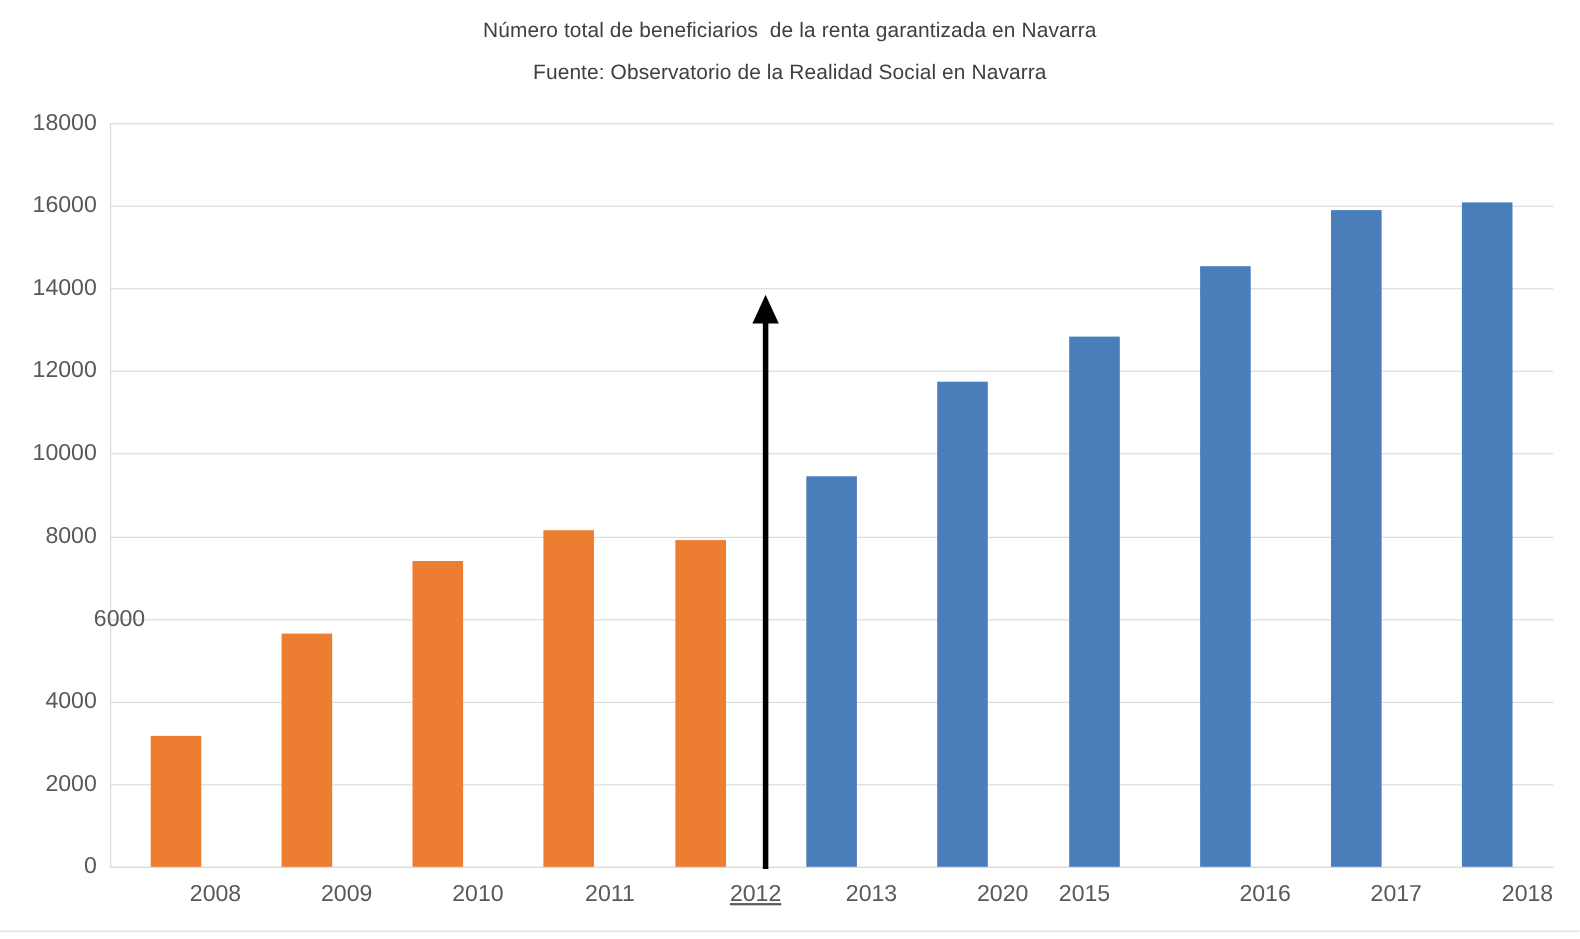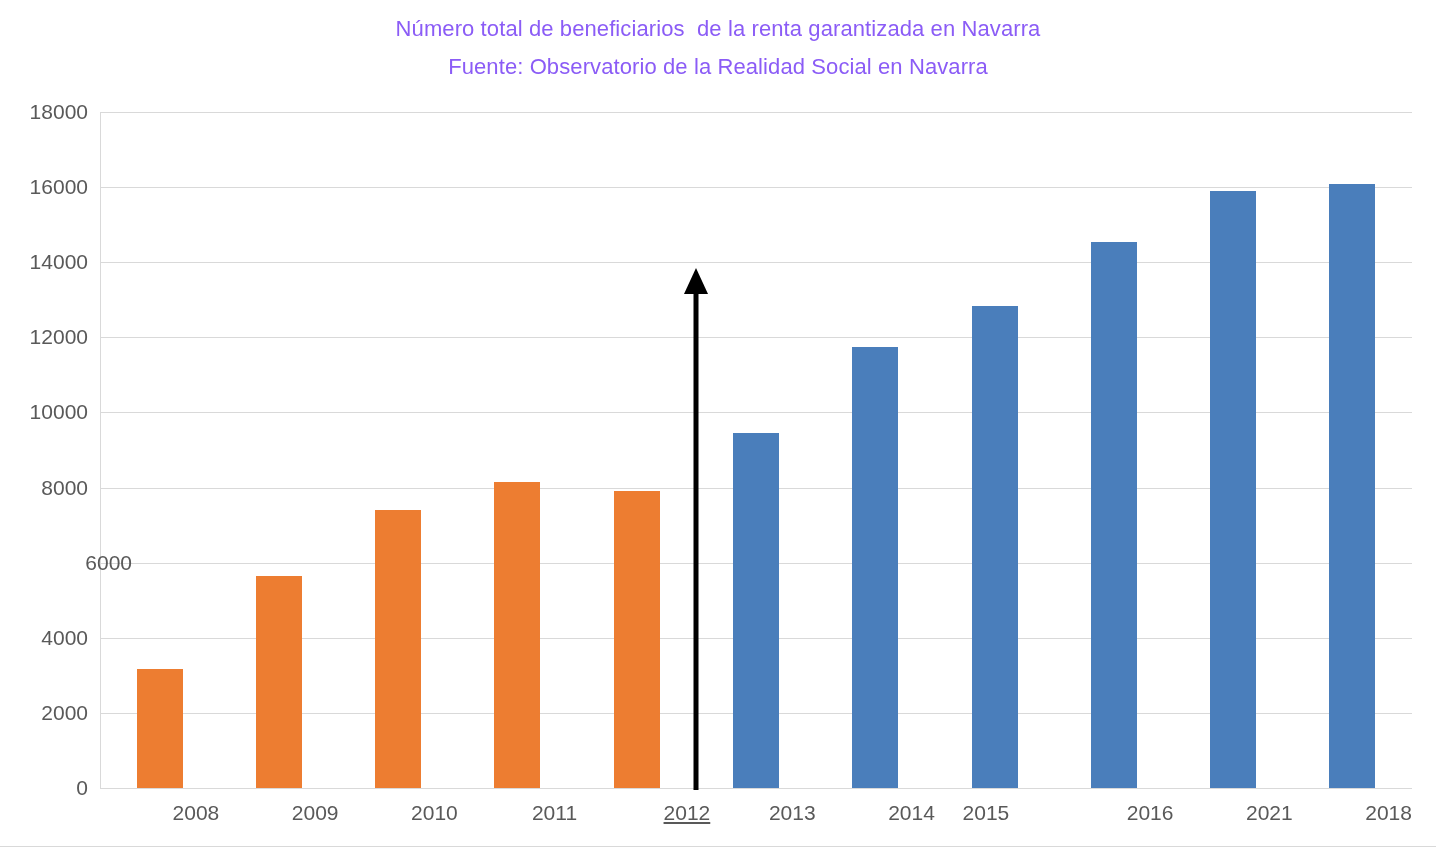--- a/index.html
+++ b/index.html
@@ -24,23 +24,23 @@
   
   #title-block {
     position: absolute;
     left: 0;
     top: 10px;
     width: 1436px;
     text-align: center;
   }
   #chart-title,
   #chart-subtitle {
-    font-size: 22px;
+    font-size: 19px;
     font-weight: 400;
-    color: #8b5cf6;
+    color: #404040;
     line-height: 38px;
     letter-spacing: 0.1px;
     white-space: pre;
   }
 
   
   
   #plot-area {
     position: absolute;
     left: 100px;
@@ -183,24 +183,24 @@
       <div class="ytick" style="left: 0px; width: 88px; top: 176.111px;">16000</div>
       <div class="ytick" style="left: 0px; width: 88px; top: 101px;">18000</div>
     </div>
   <div id="xtick-labels">
       <div class="xtick" style="left: 100px; width: 119.273px;">2008</div>
       <div class="xtick" style="left: 219.273px; width: 119.273px;">2009</div>
       <div class="xtick" style="left: 338.545px; width: 119.273px;">2010</div>
       <div class="xtick" style="left: 457.818px; width: 119.273px;">2011</div>
       <div class="xtick" style="left: 591px; width: 119.273px; text-decoration: underline;">2012</div>
       <div class="xtick" style="left: 696.364px; width: 119.273px;">2013</div>
-      <div class="xtick" style="left: 815.636px; width: 119.273px;">2014</div>
+      <div class="xtick" style="left: 815.636px; width: 119.273px;">2020</div>
       <div class="xtick" style="left: 890px; width: 119.273px;">2015</div>
       <div class="xtick" style="left: 1054.18px; width: 119.273px;">2016</div>
-      <div class="xtick" style="left: 1173.45px; width: 119.273px;">2021</div>
+      <div class="xtick" style="left: 1173.45px; width: 119.273px;">2017</div>
       <div class="xtick" style="left: 1292.73px; width: 119.273px;">2018</div>
     </div>
 
   <svg id="annotation-arrow" viewBox="0 0 40 522" xmlns="http://www.w3.org/2000/svg" style="left: 676.364px;">
     <line x1="20" y1="522" x2="20" y2="18" stroke="#000000" stroke-width="5"></line>
     <polygon points="20,0 8,26 32,26" fill="#000000"></polygon>
   </svg>
 
   <div id="bottom-rule"></div>
 </div>

